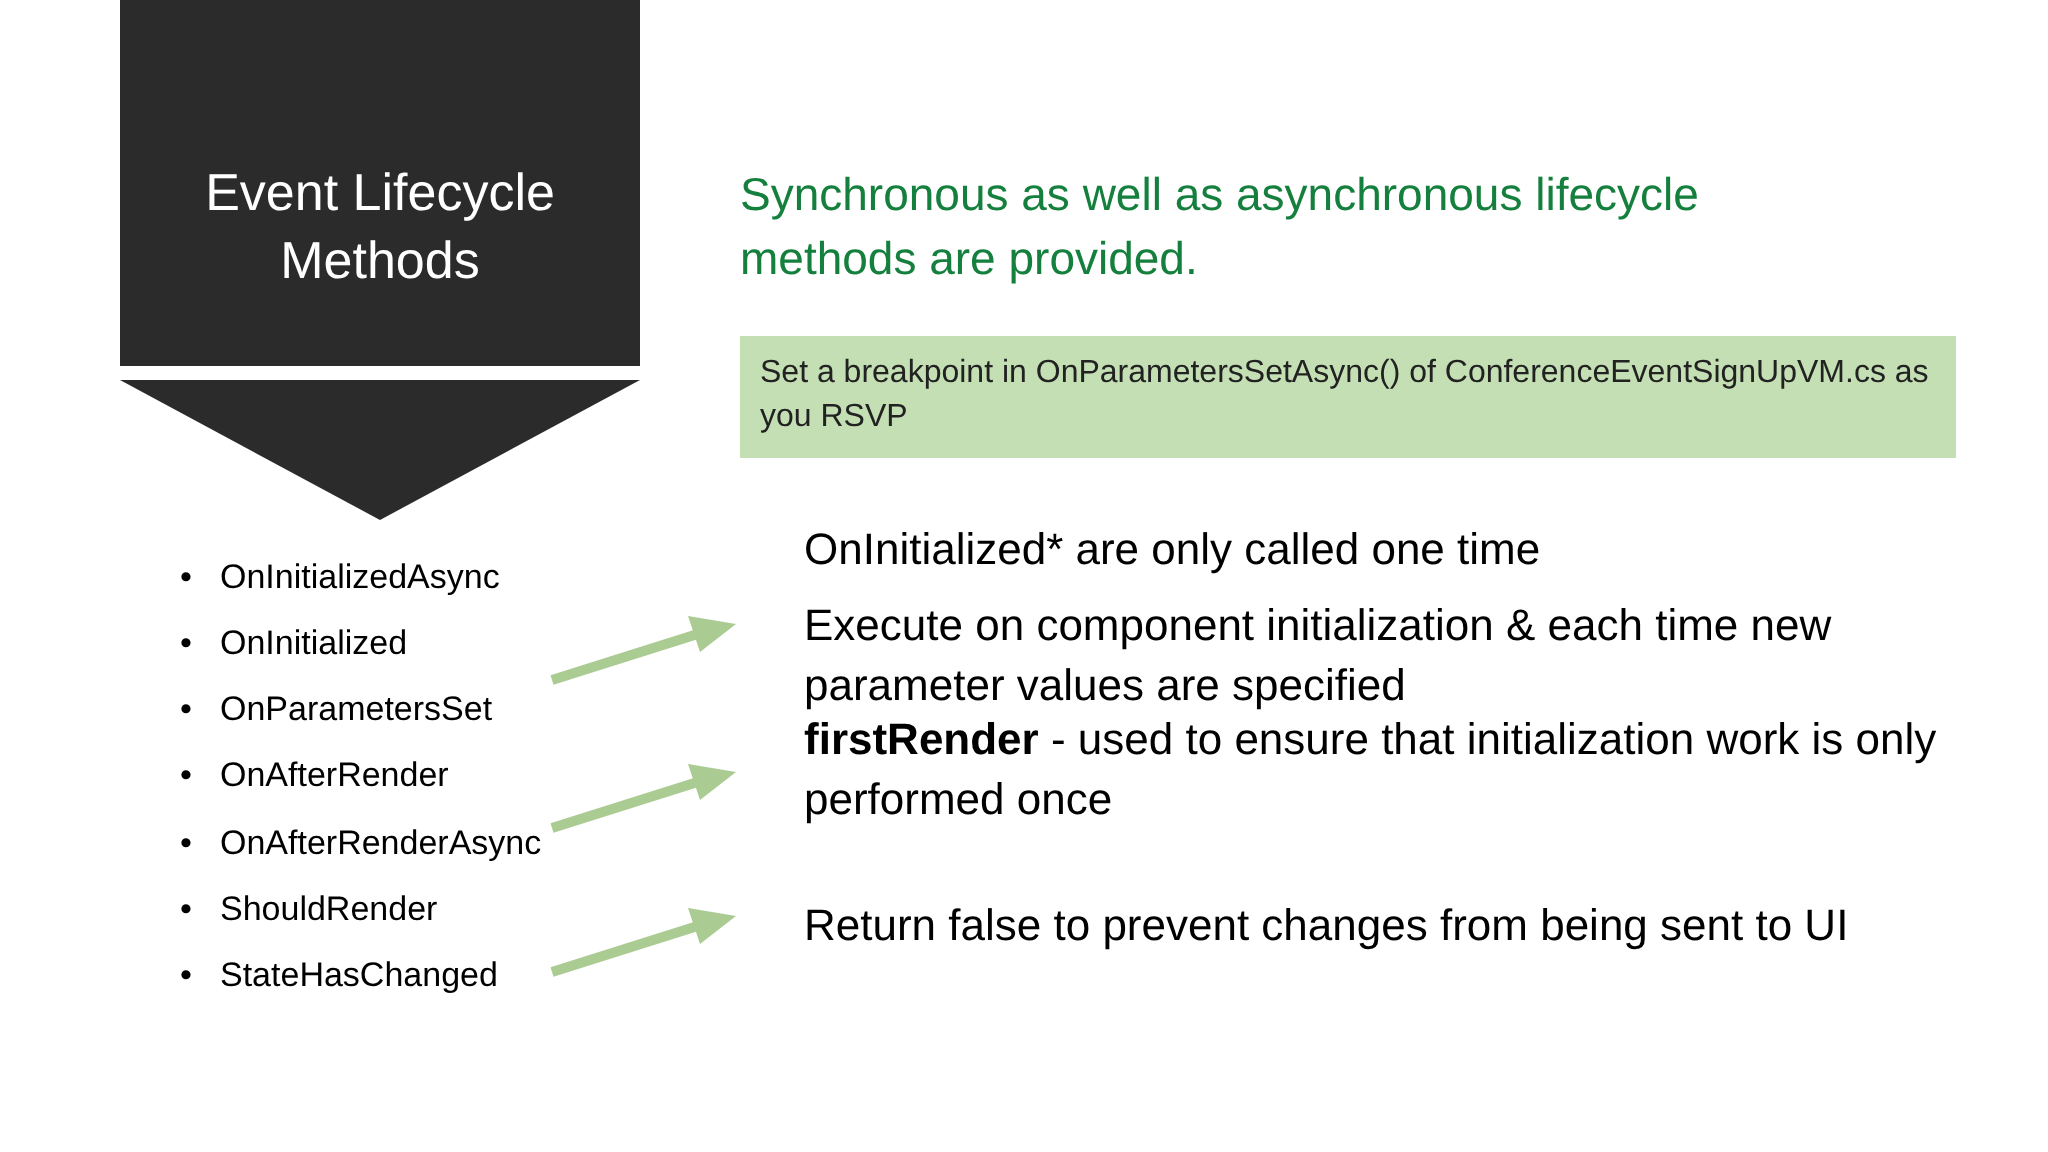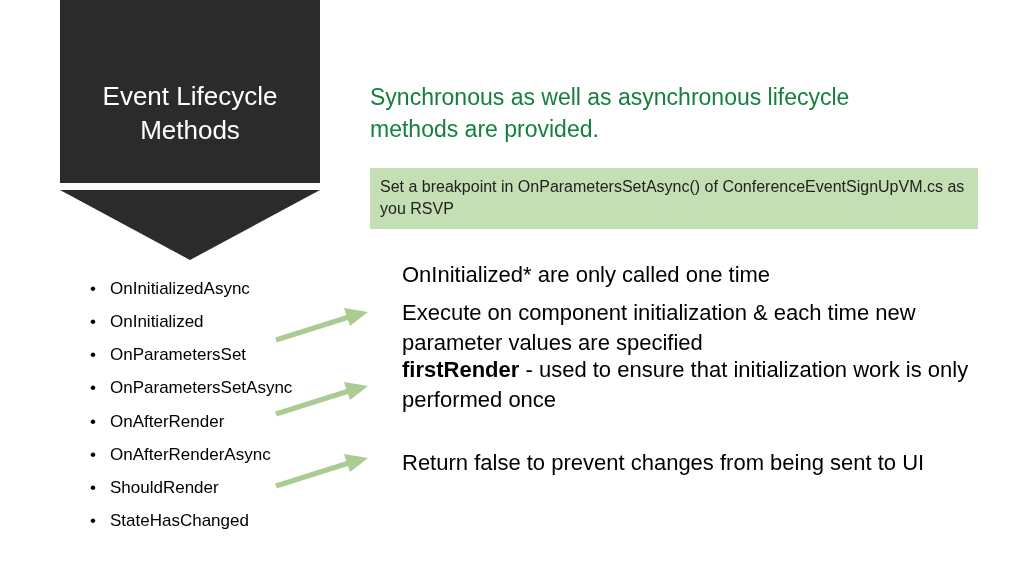--- a/index.html
+++ b/index.html
@@ -99,21 +99,20 @@
 <div class="banner-tail"></div>
 
 <div class="intro">Synchronous as well as asynchronous lifecycle methods are provided.</div>
 
 <div class="callout">Set a breakpoint in OnParametersSetAsync() of ConferenceEventSignUpVM.cs as you RSVP</div>
 
 <ul class="method-list">
   <li>OnInitializedAsync</li>
   <li>OnInitialized</li>
   <li>OnParametersSet</li>
-  <li>OnParametersSetAsync</li>
   <li>OnAfterRender</li>
   <li>OnAfterRenderAsync</li>
   <li>ShouldRender</li>
   <li>StateHasChanged</li>
 </ul>
 
 <div class="desc-block d1">OnInitialized* are only called one time</div>
 <div class="desc-block d2">Execute on component initialization &amp; each time new parameter values are specified</div>
 <div class="desc-block d3">
   <span class="bold">firstRender</span><span> - used to ensure that initialization work is only performed once</span>

